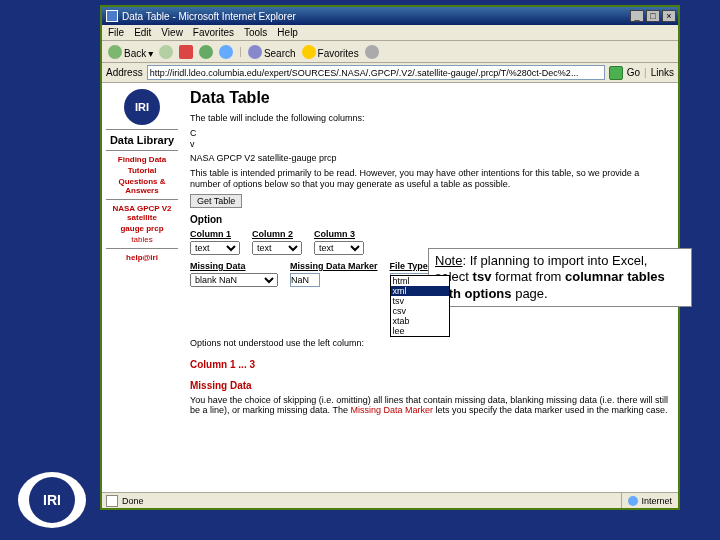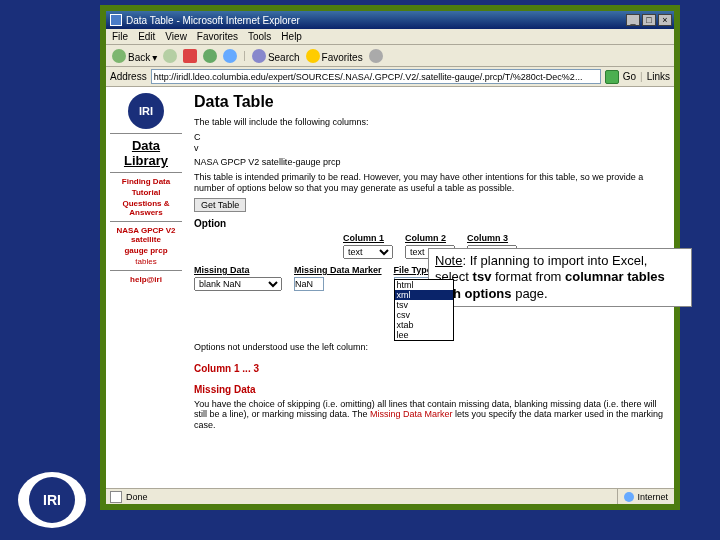--- a/index.html
+++ b/index.html
@@ -10,21 +10,21 @@
     width: 720px;
     height: 540px;
     position: relative;
     overflow: hidden;
   }
   .browser-window {
     position: absolute;
     left: 100px; top: 5px;
     width: 580px; height: 505px;
     background: #ece9d8;
-    border: 6px solid #4d7c0f;
+    border: 2px solid #4d7c0f;
     display: flex; flex-direction: column;
   }
   .titlebar {
     height: 18px;
     background: linear-gradient(#3a6ea5,#0a246a);
     color: #fff;
     font-size: 10px;
     display: flex; align-items: center;
     padding-left: 4px;
   }
@@ -55,33 +55,33 @@
     flex:1; background:#fff; overflow:hidden; position:relative; display:flex;
   }
   .sidebar {
     width:80px; background:#fff; padding:6px 4px; font-size:9px; text-align:center;
   }
   .iri-logo {
     width:36px;height:36px;border-radius:50%;background:#1a2f7a;margin:0 auto 4px;
     display:flex;align-items:center;justify-content:center;color:#fff;font-size:11px;font-weight:bold;
   }
   .sidebar hr { border:none;border-top:1px solid #888;margin:4px 0; }
-  .side-head { font-weight:bold; font-size:13px; margin:2px 0;text-decoration:underline; }
+  .side-head { font-weight:bold; font-size:11px; margin:2px 0; }
   .side-link { color:#b00; font-size:8px; margin:2px 0; }
   .side-link.bold { font-weight:bold; }
   .main {
     flex:1; padding:6px 8px; font-size:9px;
   }
   .main h1 { font-size:16px; font-weight:bold; margin-bottom:6px; }
   .main p { margin:4px 0; font-size:9px; line-height:1.2; }
   .get-btn {
     display:inline-block; padding:1px 6px; border:1px solid #888; background:#e8e8e8; font-size:9px;
   }
   .opt-head { font-weight:bold; font-size:10px; margin-top:6px; }
-  .cols-row { display:flex; gap:12px; margin-top:4px;justify-content:center; }
+  .cols-row { display:flex; gap:12px; margin-top:4px; }
   .col-group { font-size:9px; }
   .col-group .lbl { font-weight:bold; display:block; text-decoration:underline; margin-bottom:2px;}
   .col-group select { font-size:9px; width:50px; }
   .opts-row { display:flex; gap:12px; margin-top:6px; }
   .opt-group .lbl { font-weight:bold; display:block; text-decoration:underline; margin-bottom:2px;}
   .opt-group select, .opt-group input { font-size:9px; }
   .opt-group input { width:30px; height:14px; border:1px solid #7f9db9;}
   .filetype-wrap { position:relative; }
   .filetype-box { width:60px;height:15px;border:1px solid #7f9db9;background:#fff;font-size:9px;display:flex;align-items:center;justify-content:space-between;padding:0 2px;}
   .filetype-box .tri { font-size:7px; }

